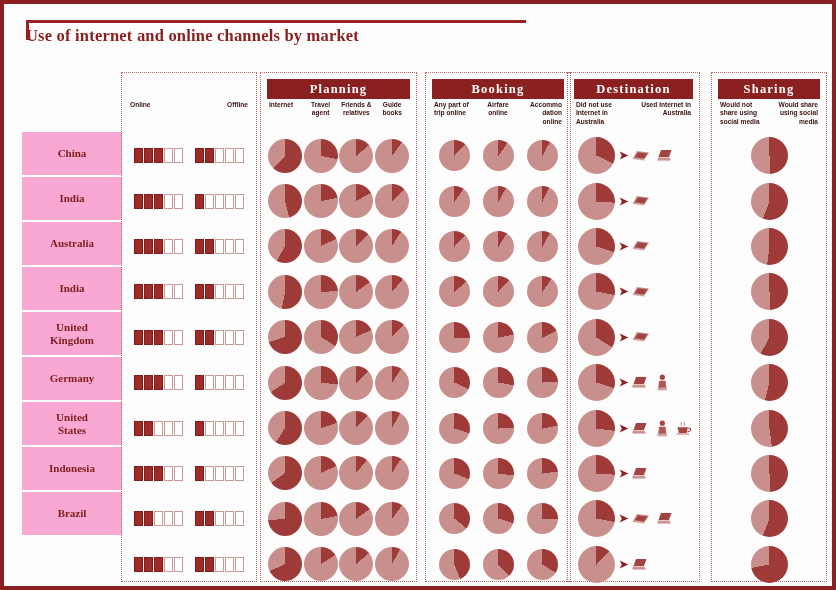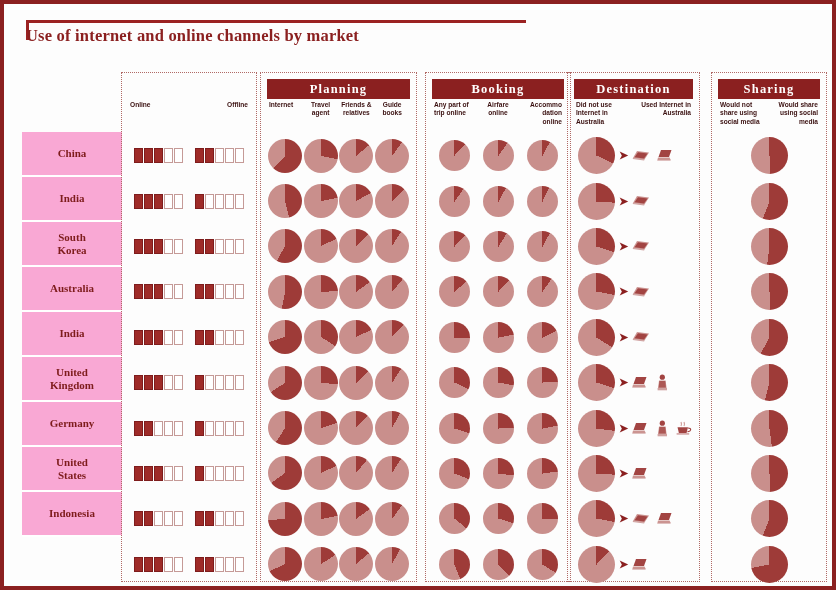--- a/index.html
+++ b/index.html
@@ -144,27 +144,27 @@
 <div id="frame">
 
   <div id="top-rule"></div>
   <div id="top-rule-tick"></div>
 
   <div id="title">Use of internet and online channels by market</div>
 
   <div id="markets">
       <div class="market">China</div>
       <div class="market">India</div>
-      <div class="market">South<br>Korea</div>
       <div class="market">Australia</div>
       <div class="market">India</div>
       <div class="market">United<br>Kingdom</div>
       <div class="market">Germany</div>
       <div class="market">United<br>States</div>
       <div class="market">Indonesia</div>
+      <div class="market">Brazil</div>
     </div>
 
   <div id="panels-host">
       <div class="panel" style="left: 117px; width: 136px;">
         <div class="subhead-row">
           <div class="subhead left">Online</div>
           <div class="subhead right">Offline</div>
         </div>
         <div class="rows">
           <div class="row" style="height: 45.4px;">

